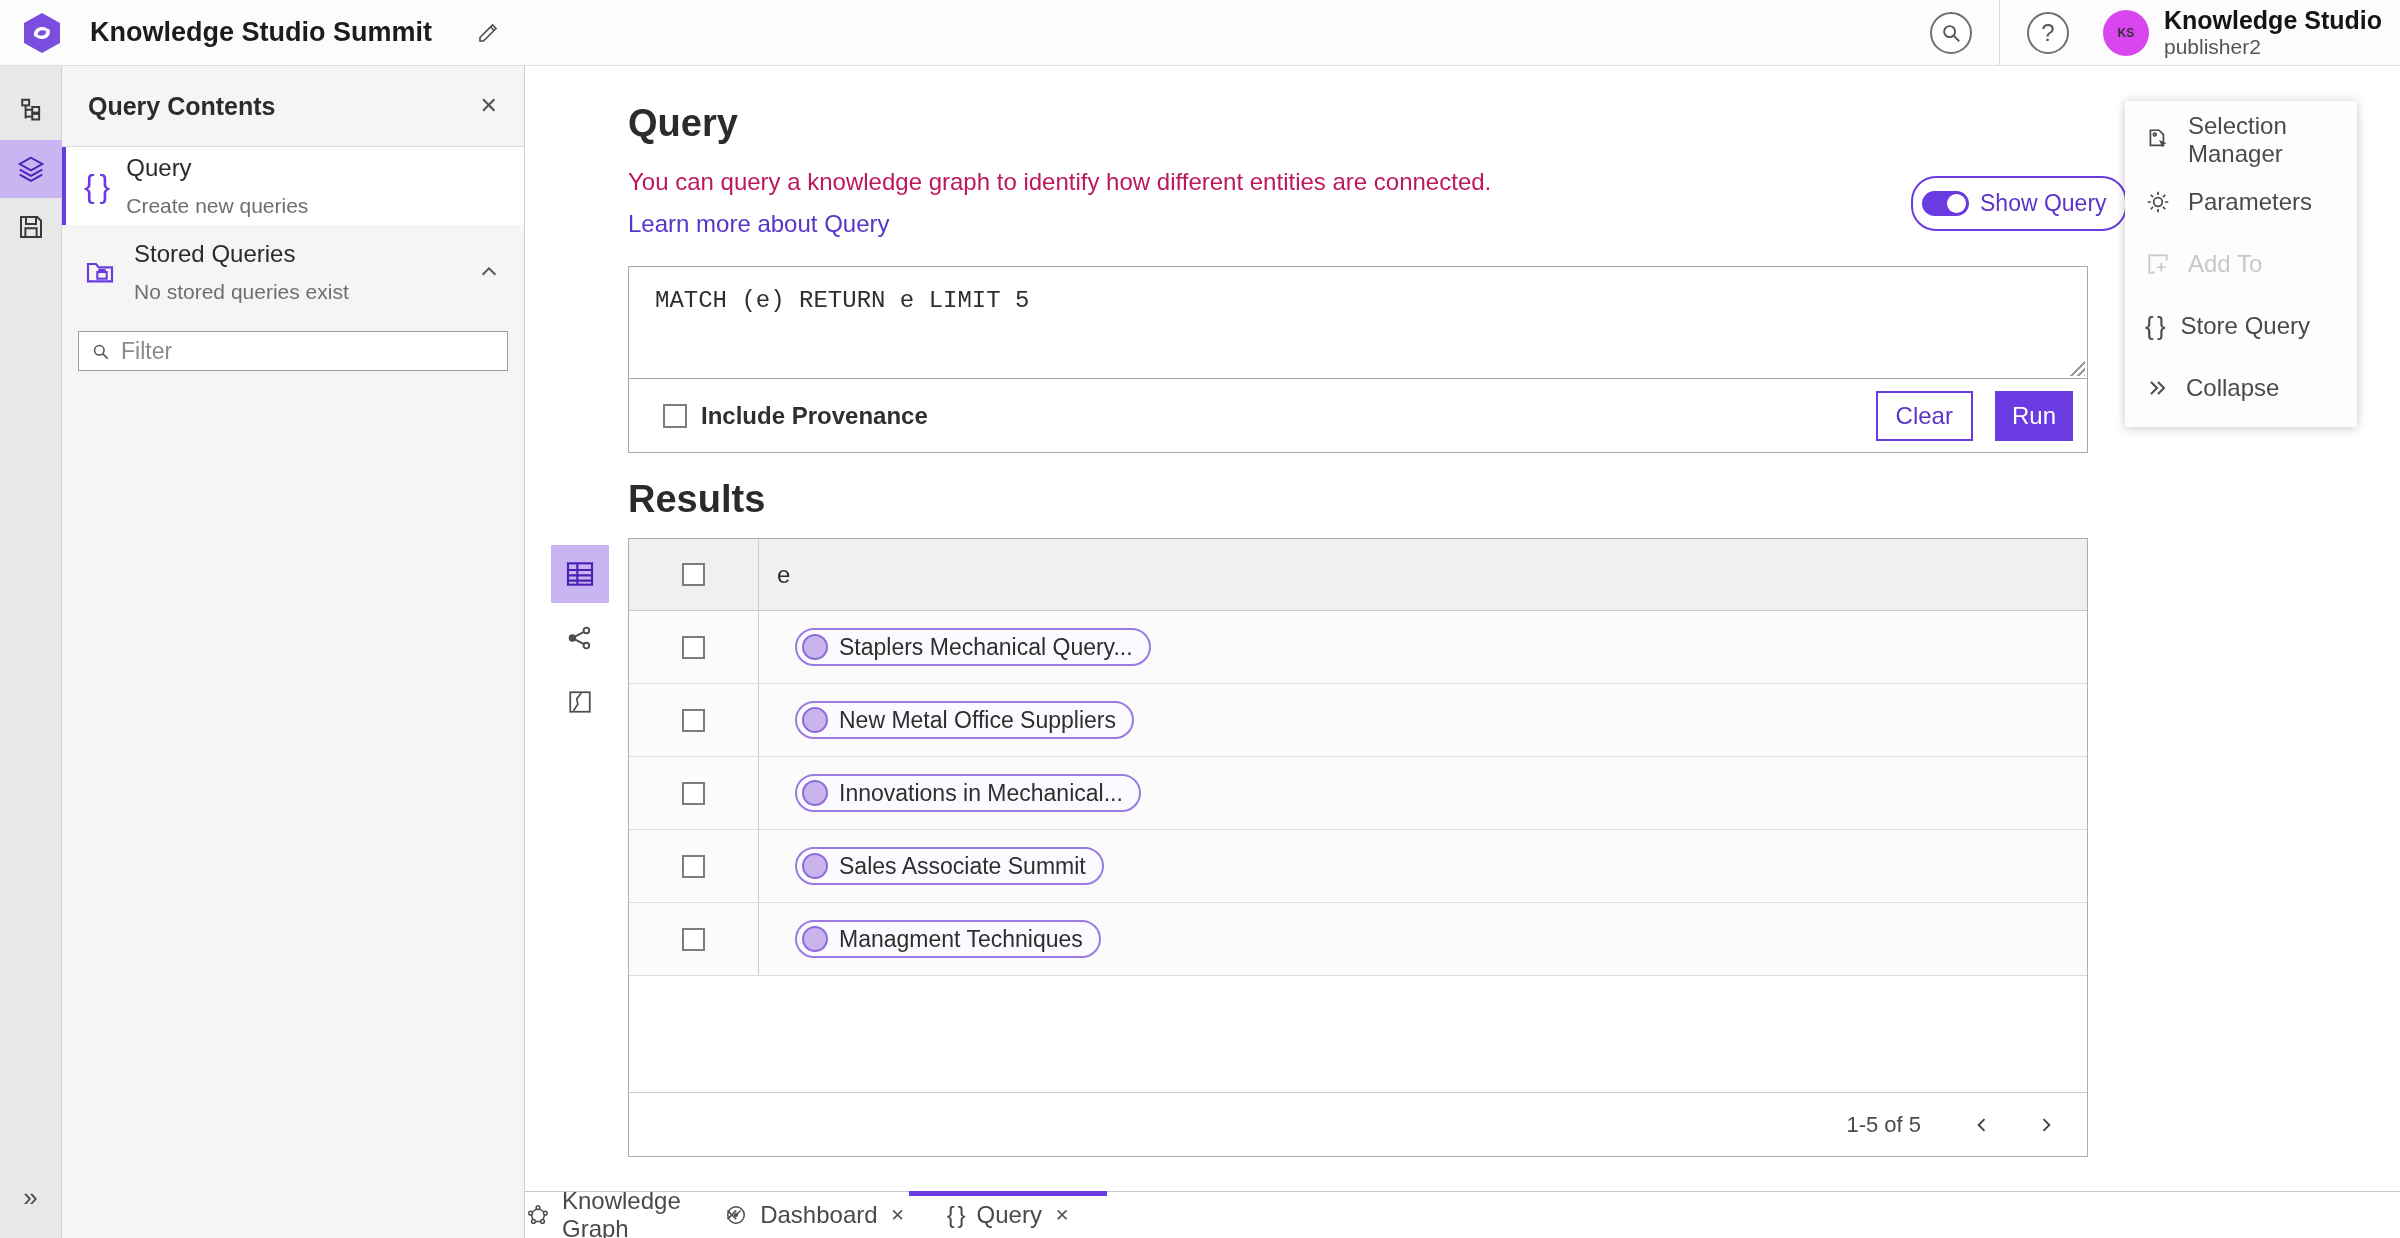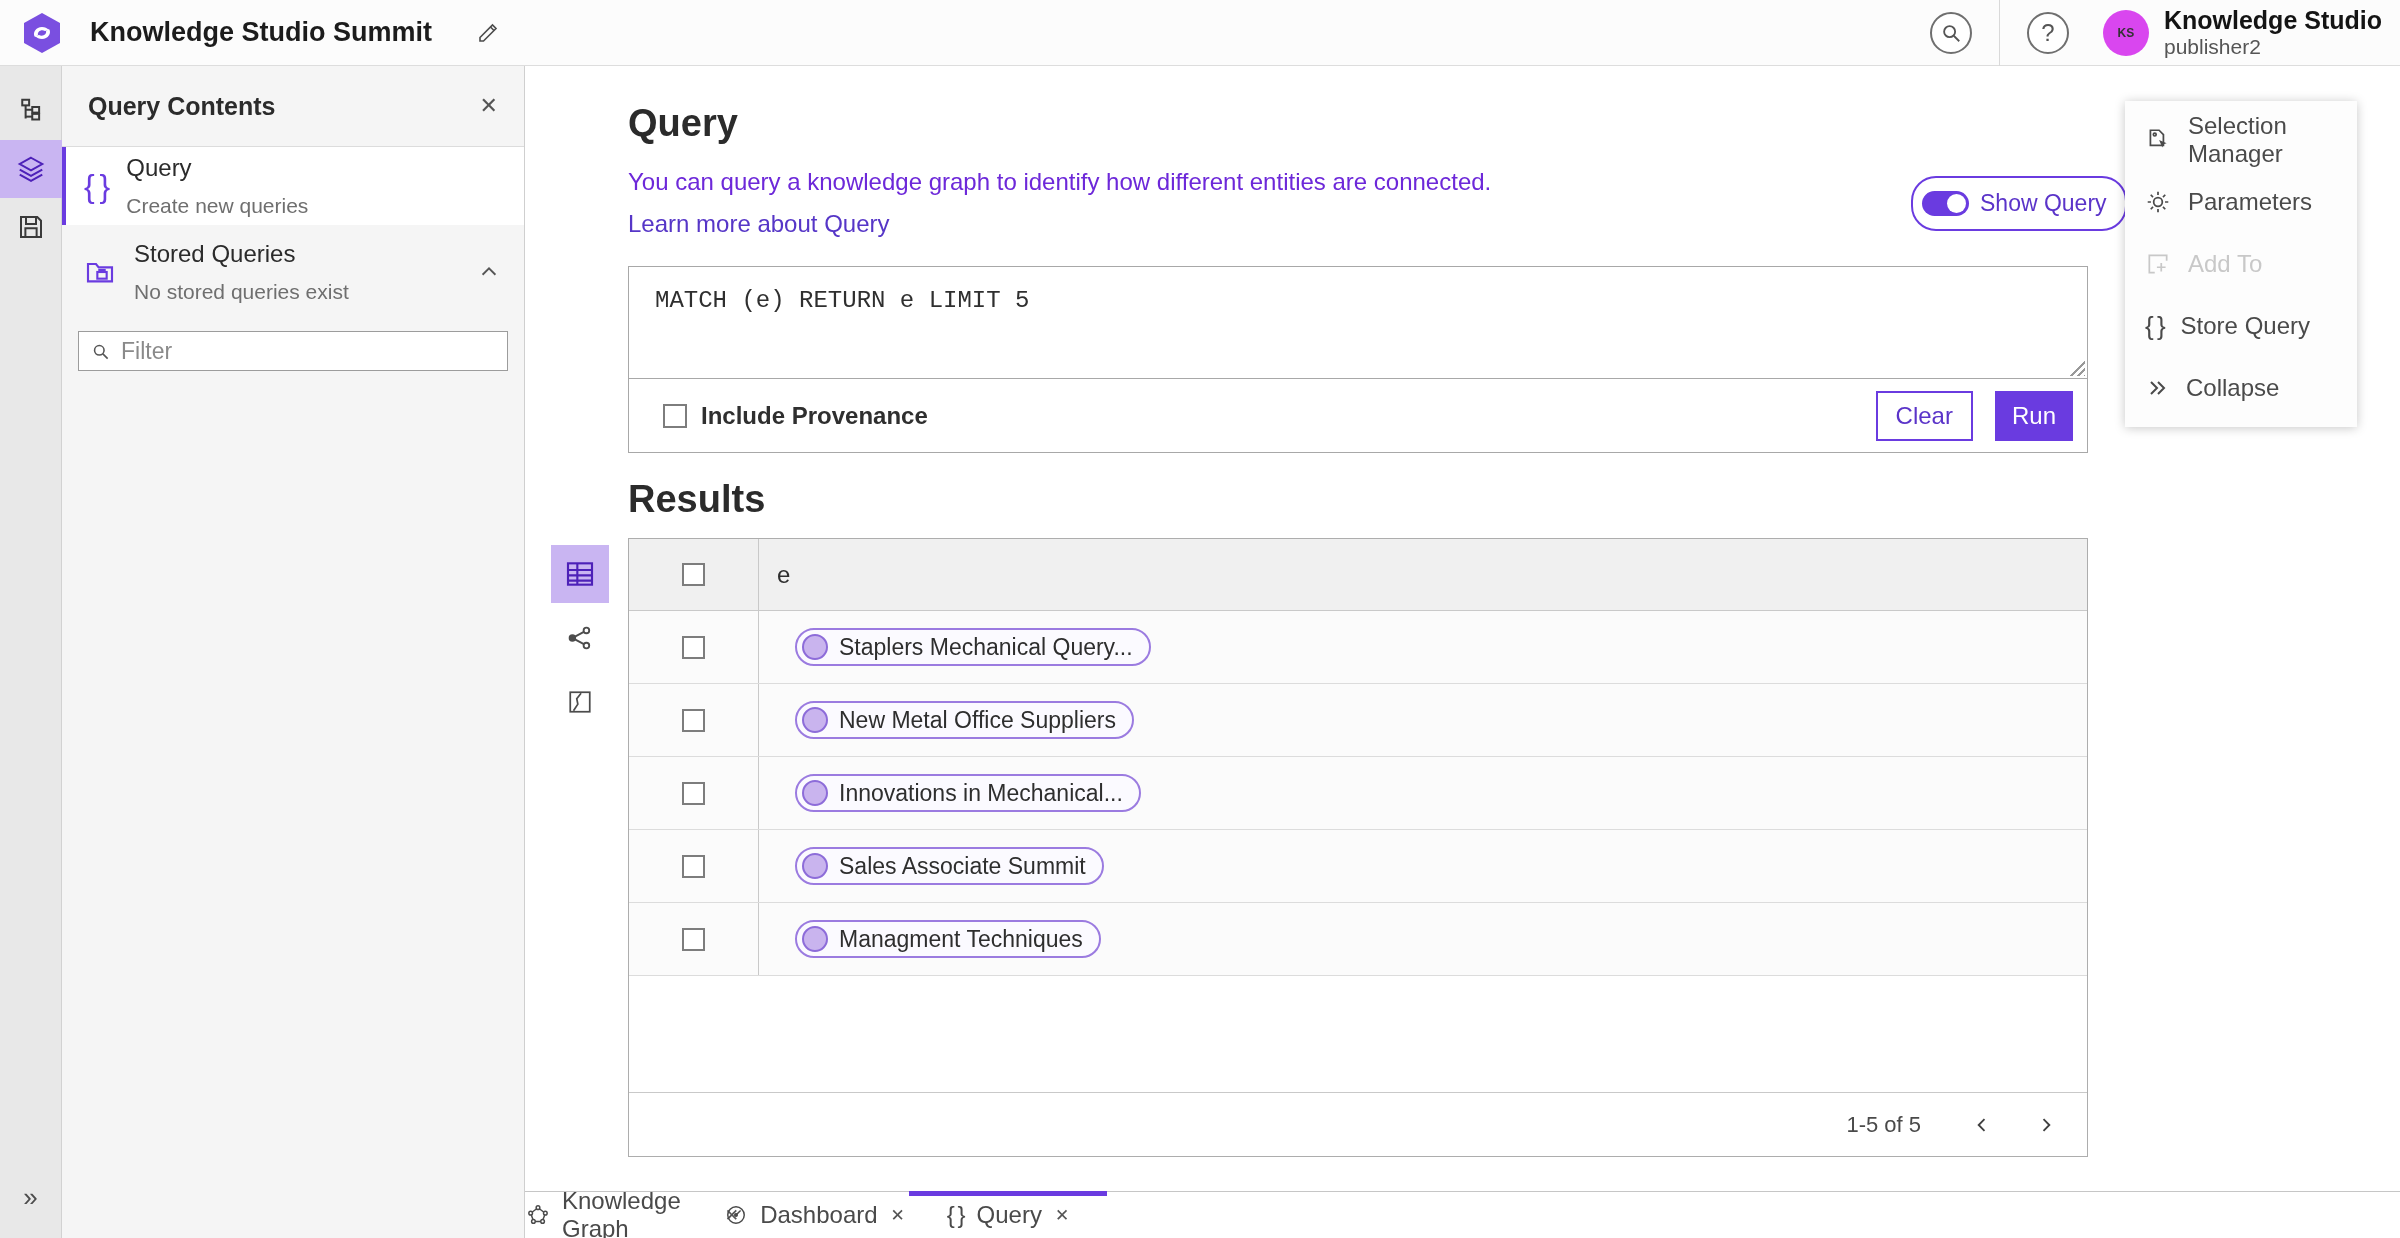--- a/index.html
+++ b/index.html
@@ -52,21 +52,21 @@
   .stored-caret{position:absolute;right:24px;top:28px;color:#555;}
   .filter-wrap{margin:20px 16px 0 16px;height:40px;background:#fff;border:1px solid #9c9c9c;
     display:flex;align-items:center;padding:0 12px;gap:11px;}
   .filter-wrap input{border:none;outline:none;background:transparent;font-size:23px;
     font-family:"Liberation Sans",sans-serif;color:#333;width:100%;}
   .filter-wrap input::placeholder{color:#8a8a8a;}
 
   
   .main{position:absolute;left:525px;top:66px;width:1875px;height:1172px;background:#fff;}
   .q-title{position:absolute;left:103px;top:36px;font-size:38px;font-weight:700;color:#2b2b2b;}
-  .q-desc{position:absolute;left:103px;top:102px;font-size:24px;color:#6d28d9;}
+  .q-desc{position:absolute;left:103px;top:102px;font-size:24px;color:#be185d;}
   .q-link{position:absolute;left:103px;top:144px;font-size:24px;color:#5636c7;cursor:pointer;}
   .show-toggle{position:absolute;left:1386px;top:110px;height:55px;border:2px solid #6a3be0;
     border-radius:25px;display:flex;align-items:center;padding:0 18px 0 9px;gap:11px;cursor:pointer;background:#fff;}
   .toggle-track{width:47px;height:25px;border-radius:13px;background:#6a3be0;position:relative;}
   .toggle-knob{position:absolute;right:3px;top:3px;width:19px;height:19px;border-radius:50%;background:#fff;}
   .toggle-label{font-size:23px;color:#5b34c9;}
 
   .query-box{position:absolute;left:103px;top:200px;width:1460px;border:1px solid #a8a8a8;background:#fff;}
   .code-area{height:112px;border-bottom:1px solid #a8a8a8;position:relative;}
   .code-area textarea{width:100%;height:100%;border:none;resize:none;outline:none;background:#fff;

